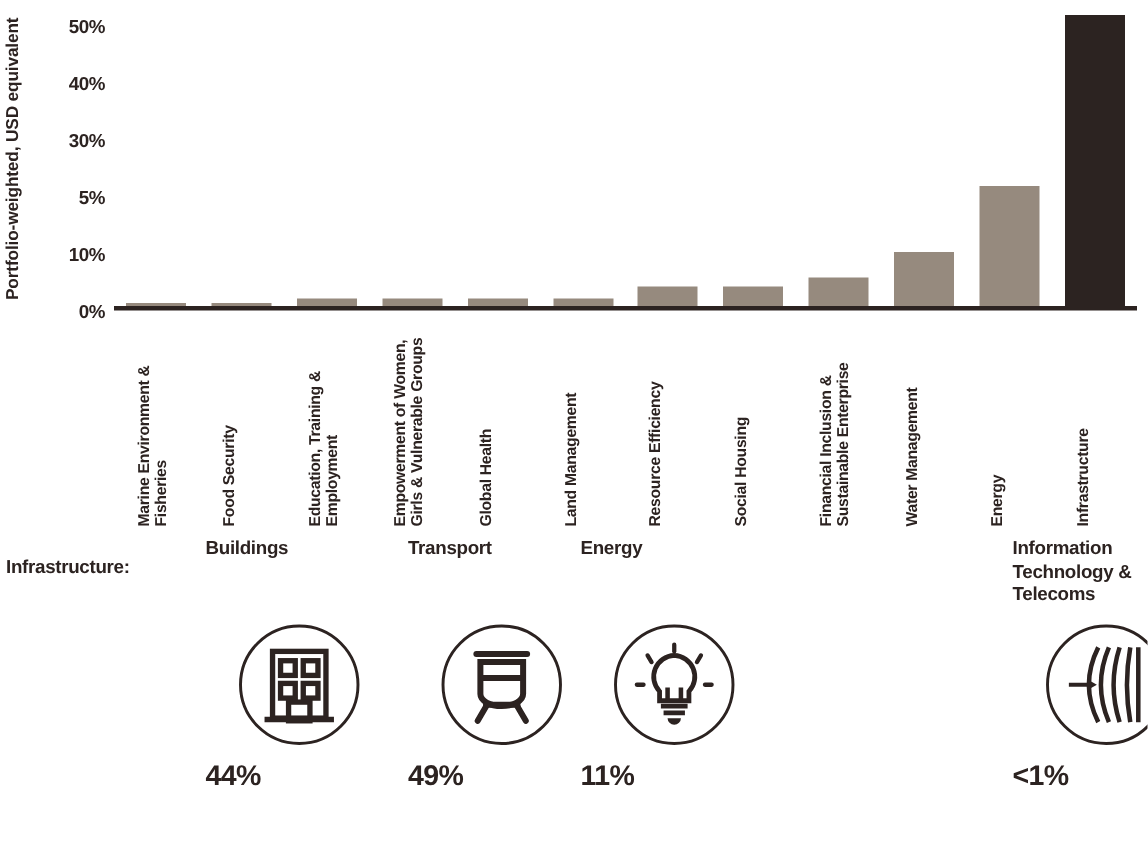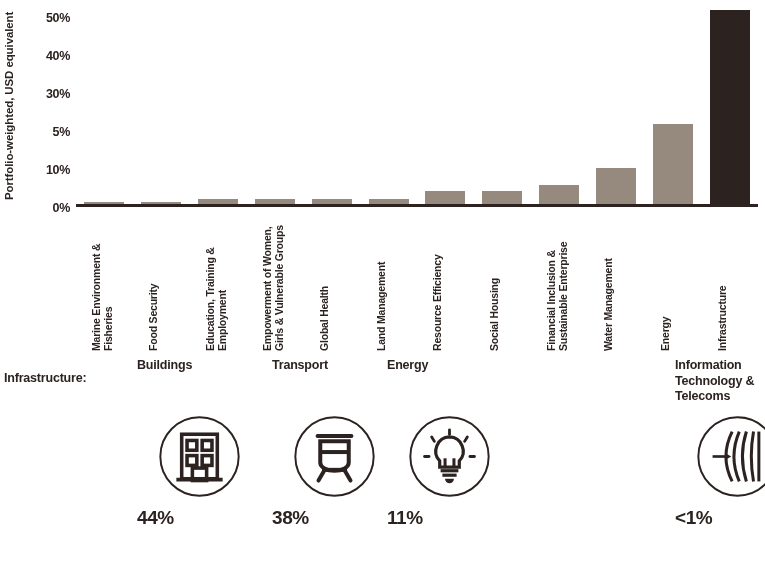--- a/index.html
+++ b/index.html
@@ -205,21 +205,21 @@
       <div class="infra-name">Transport</div>
       <div class="infra-icon-wrap"><svg viewBox="0 0 100 100" width="89" height="89">
           <circle cx="50" cy="50" r="44" fill="none" stroke="#2c2321" stroke-width="2.2"></circle>
           <line x1="31" y1="27" x2="69" y2="27" stroke="#2c2321" stroke-width="4.5" stroke-linecap="round"></line>
           <path d="M34 33 h32 v24 a16 9 0 0 1 -32 0 z" fill="none" stroke="#2c2321" stroke-width="4.5"></path>
           <line x1="34" y1="45" x2="66" y2="45" stroke="#2c2321" stroke-width="4.5"></line>
           <line x1="36" y1="65" x2="64" y2="65" stroke="#2c2321" stroke-width="4.5"></line>
           <line x1="39" y1="65" x2="32" y2="77" stroke="#2c2321" stroke-width="4.5" stroke-linecap="round"></line>
           <line x1="61" y1="65" x2="68" y2="77" stroke="#2c2321" stroke-width="4.5" stroke-linecap="round"></line>
         </svg></div>
-      <div class="infra-pct">38%</div>
+      <div class="infra-pct">49%</div>
     </div>
     <div class="infra-col" style="left: 387px;">
       <div class="infra-name">Energy</div>
       <div class="infra-icon-wrap"><svg viewBox="0 0 100 100" width="89" height="89">
           <circle cx="50" cy="50" r="44" fill="none" stroke="#2c2321" stroke-width="2.2"></circle>
           <path d="M50 28 a16 16 0 0 1 11 27 v7 h-22 v-7 a16 16 0 0 1 11 -27 z" fill="none" stroke="#2c2321" stroke-width="3.6"></path>
           <line x1="40" y1="66" x2="60" y2="66" stroke="#2c2321" stroke-width="3.6"></line>
           <line x1="42" y1="71" x2="58" y2="71" stroke="#2c2321" stroke-width="3.6"></line>
           <path d="M45 75 h10 a5 5 0 0 1 -10 0 z" fill="#2c2321"></path>
           <line x1="45" y1="52" x2="45" y2="62" stroke="#2c2321" stroke-width="3.4"></line>

